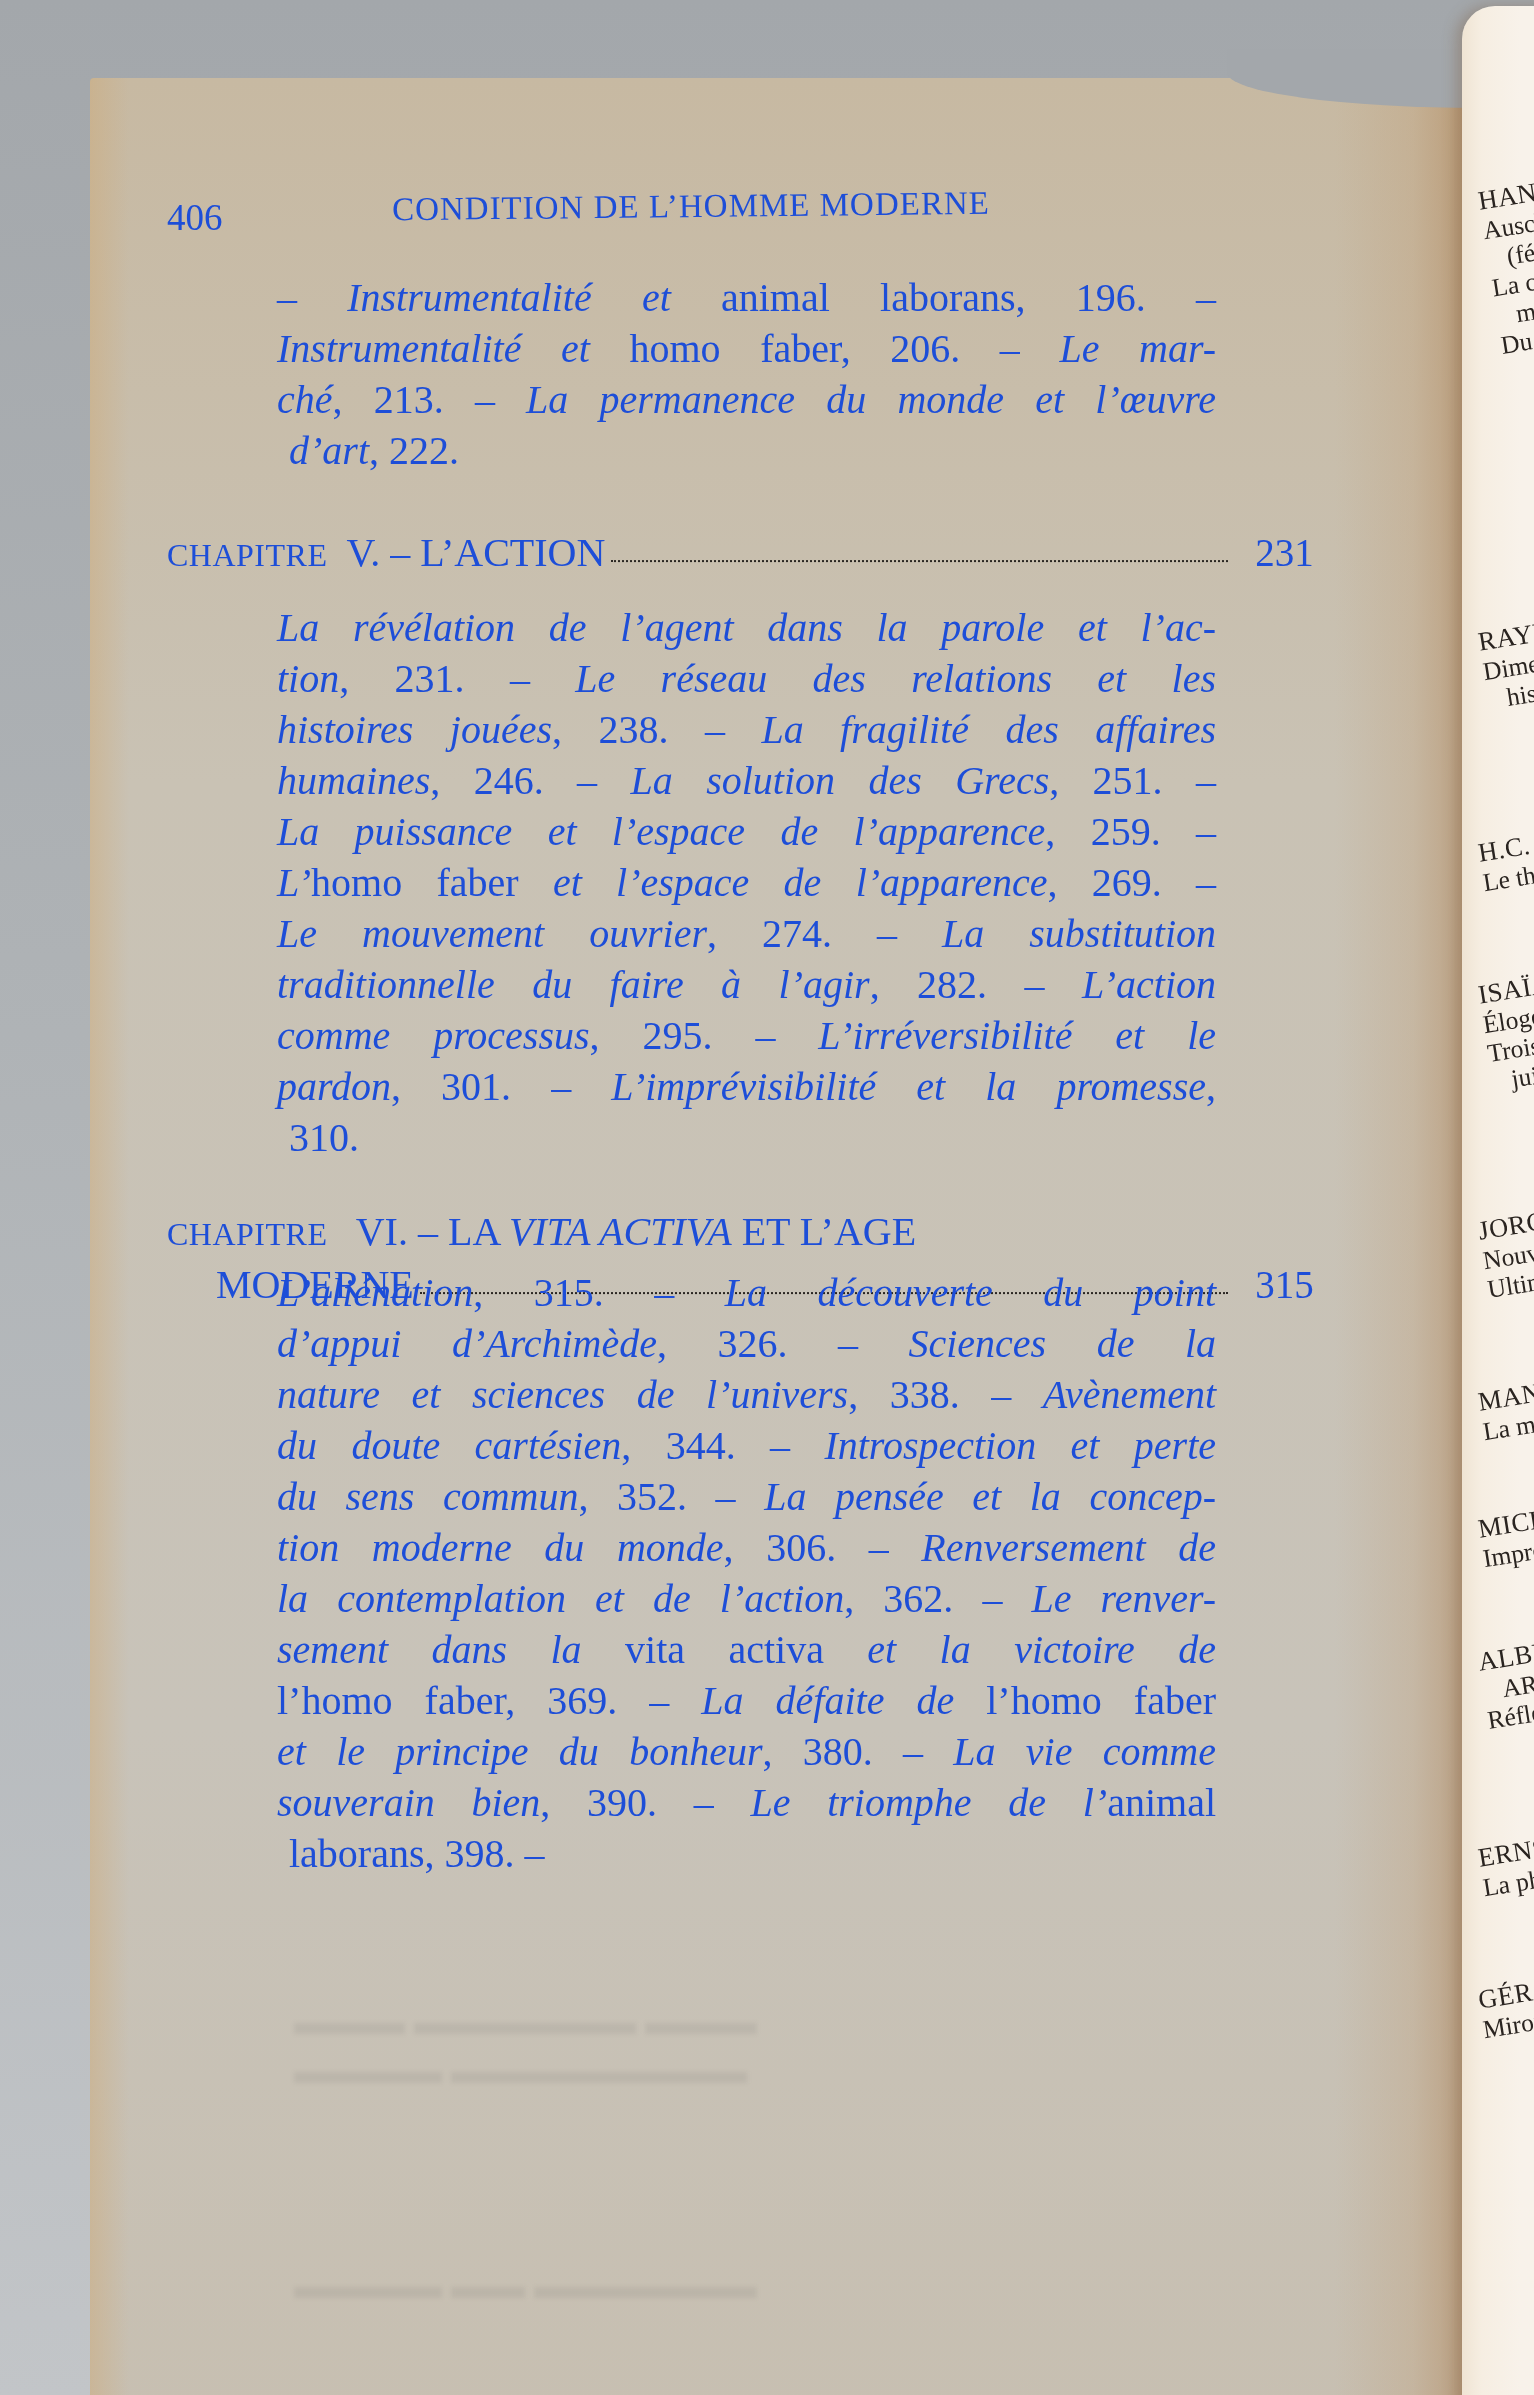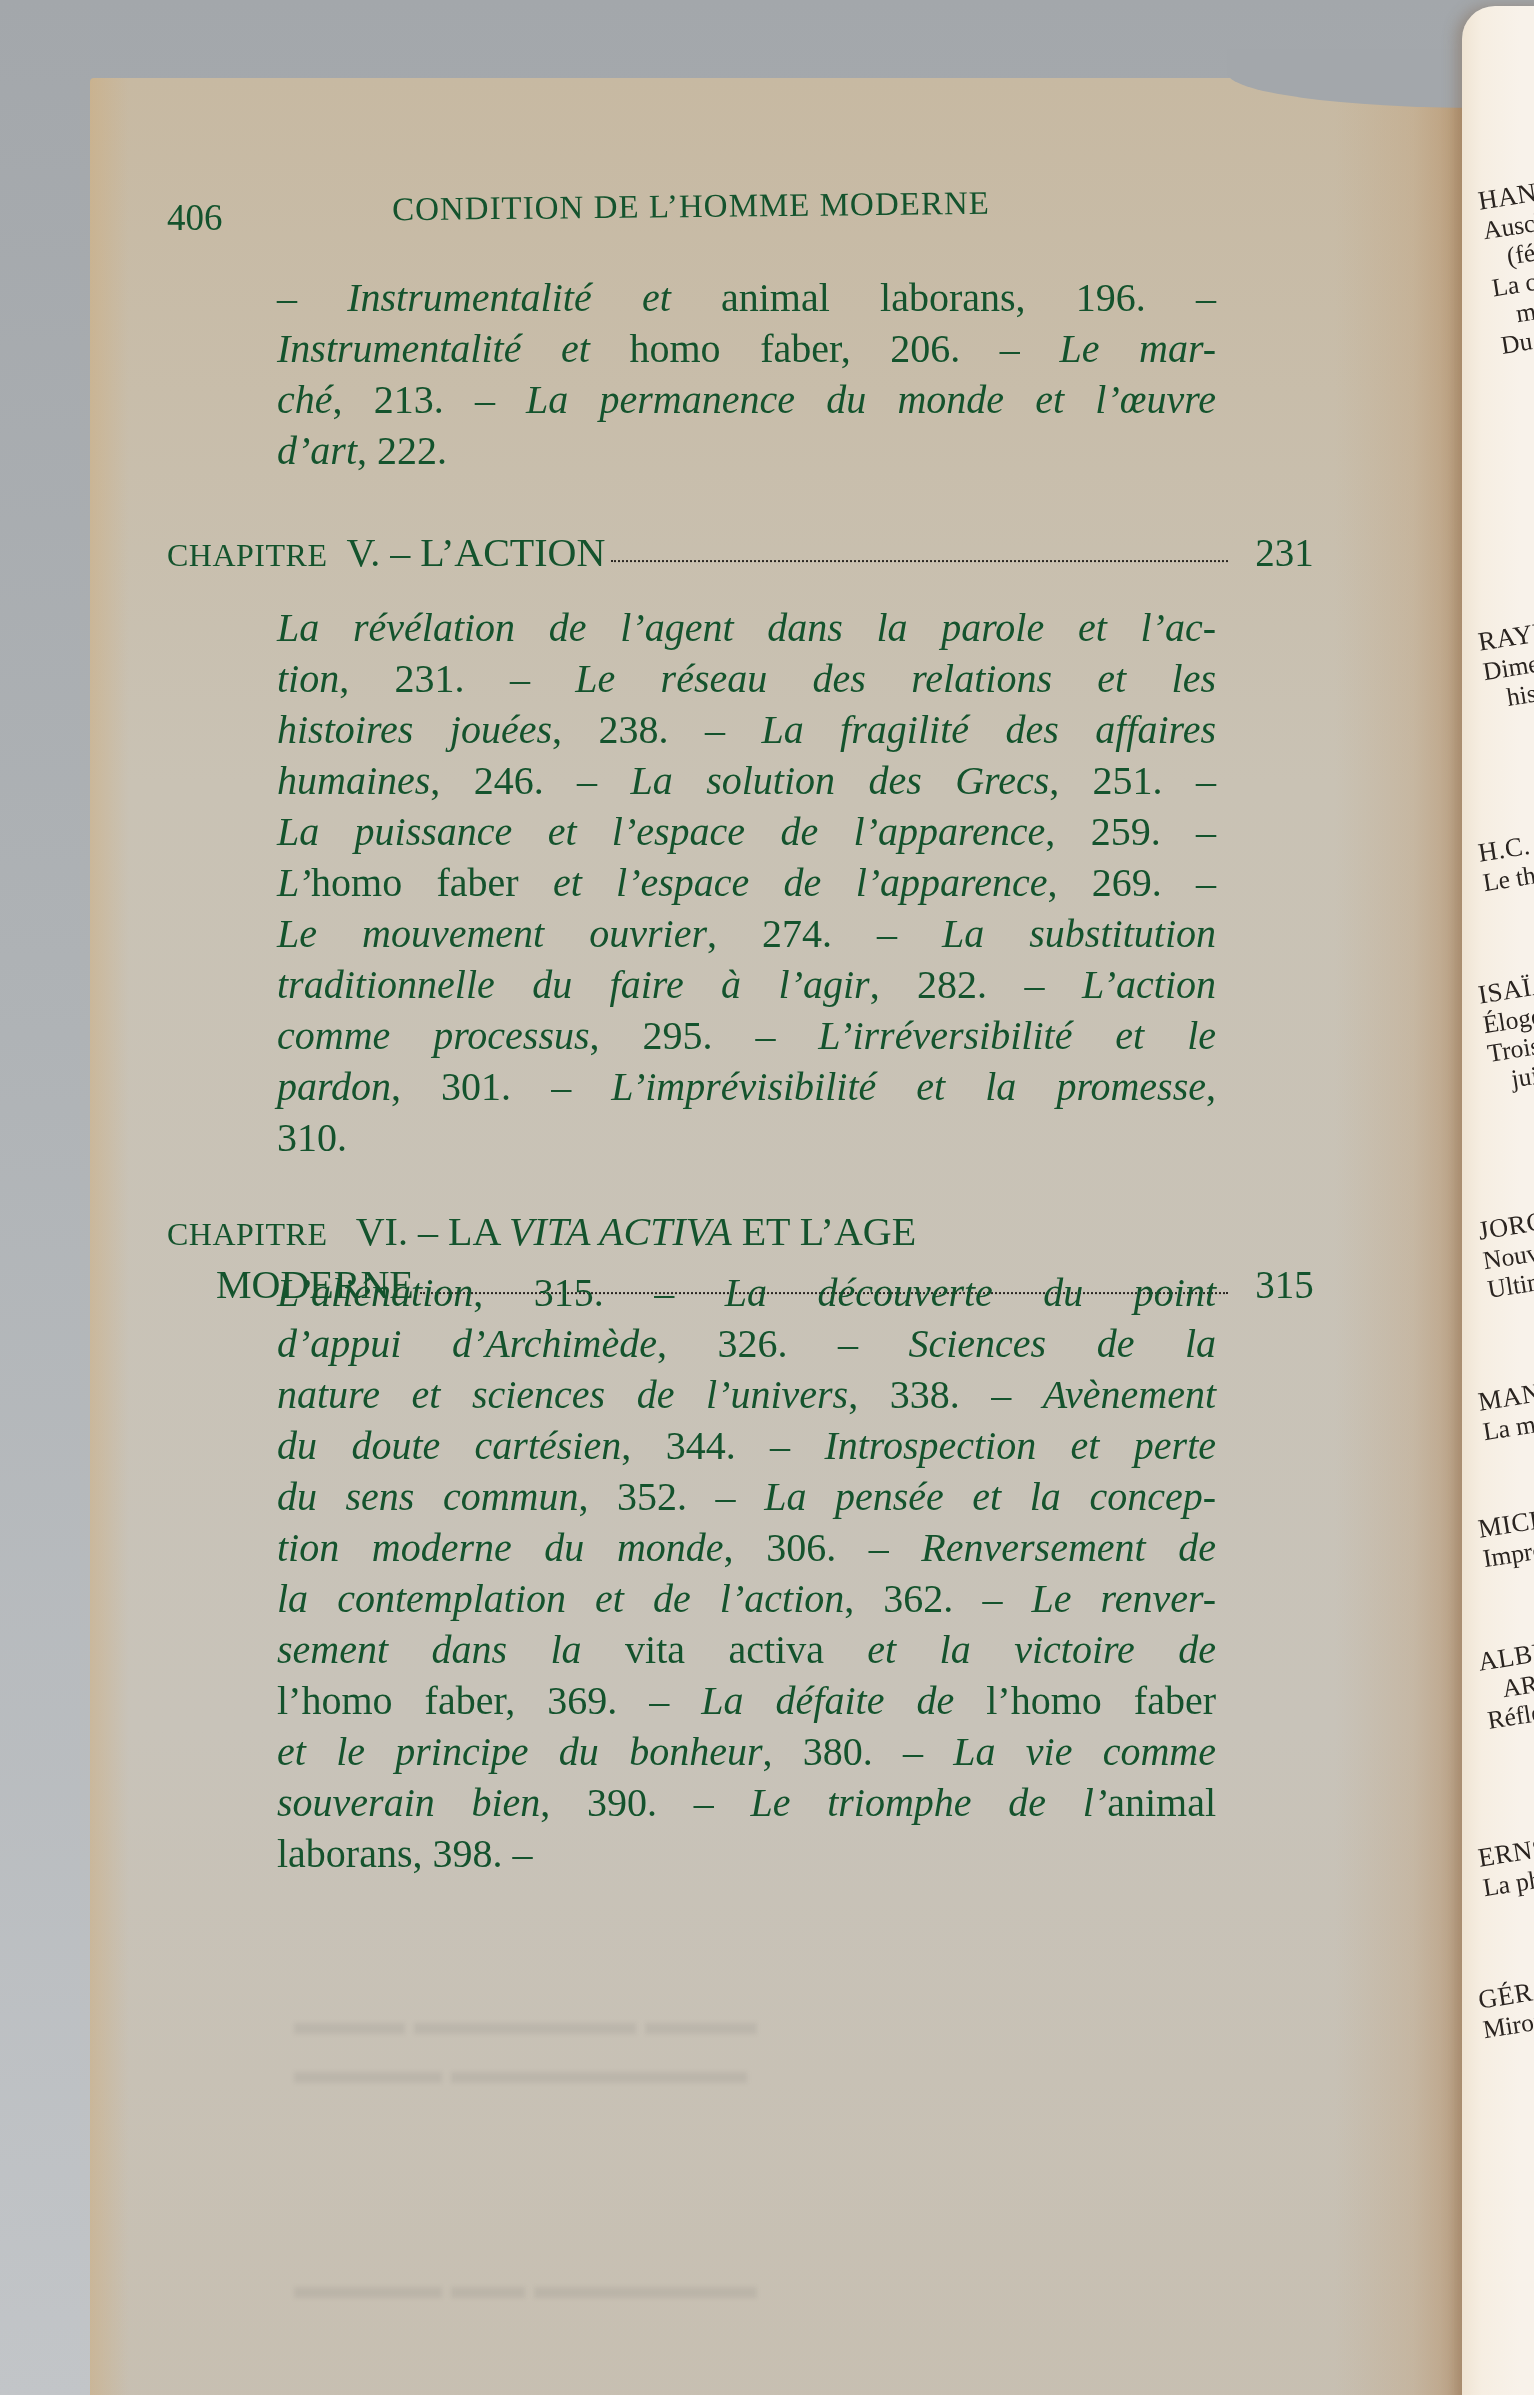--- a/index.html
+++ b/index.html
@@ -26,29 +26,29 @@
     background: linear-gradient(90deg, #efe4d3 0px, #f6eee2 19.6px, #f8f2ea 59px);
     border-top-left-radius: 33px;
     overflow: hidden;
     box-shadow: -5.9px 0 13.7px rgba(120,90,60,0.35);
   }
   .rp-entry { position: absolute; left: 13.7px; white-space: nowrap; color: #2a2420; transform: rotate(-9deg); transform-origin: left top; }
   .rp-name { font-size: 26.5px; font-variant: small-caps; letter-spacing: 0.5px; }
   .rp-line { font-size: 25.5px; line-height: 29px; }
   .rp-indent { padding-left: 19.6px; }
 
-  .ink { color: #14532d; }
+  .ink { color: #1d4ed8; }
   .running-head { position: absolute; top: 188px; left: 167px; width: 1127px; height: 49px; }
   .folio { position: absolute; left: 0; top: 7.8px; font-size: 37px; }
   .running-title { position: absolute; left: 225px; top: 0; font-size: 33px; letter-spacing: 1px; transform: rotate(-0.6deg); }
 
   .para { position: absolute; left: 277px; width: 939px; font-size: 40px; line-height: 51px; font-style: italic; text-align: justify; text-align-last: left; }
   .para .roman { font-style: normal; }
   .tline { display: block; white-space: nowrap; text-align: justify; text-align-last: justify; }
-  .tline.last { text-align-last: left; }
+  .tline.last { text-align-last: left; margin-left: 12px; }
 
   .chapter { position: absolute; left: 167px; width: 1147px; font-size: 40px; white-space: nowrap; }
   .chapter .label { font-size: 32px; letter-spacing: 0.5px; margin-right: 19px; }
   .leader-row { display: flex; align-items: baseline; }
   .leader { flex: 1; border-bottom: 2.9px dotted #2a2622; margin: 0 27.4px 0 5.9px; height: 9.8px; transform: translateY(-3.9px); }
   .pnum { font-size: 39px; min-width: 59px; text-align: center; }
   .chapter .it { font-style: italic; }
   .ch6-second { padding-left: 49px; }
 
   .showthrough { position: absolute; color: rgba(90,90,85,0.10); font-size: 37px; filter: blur(2px); }

